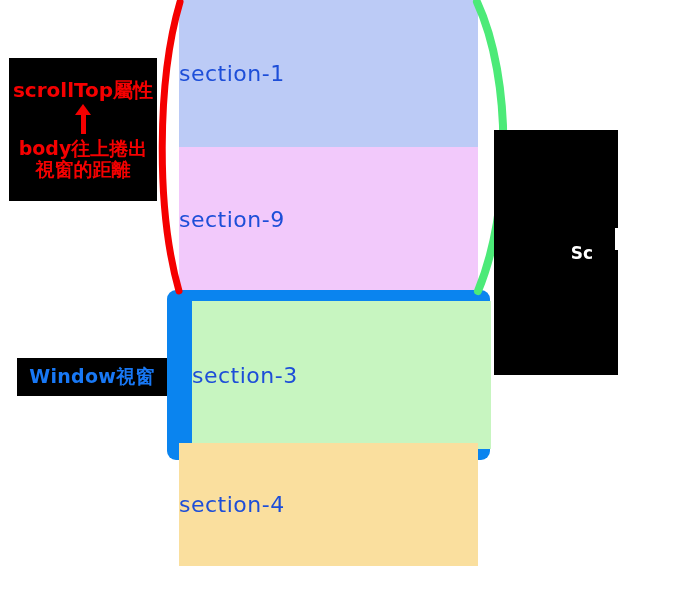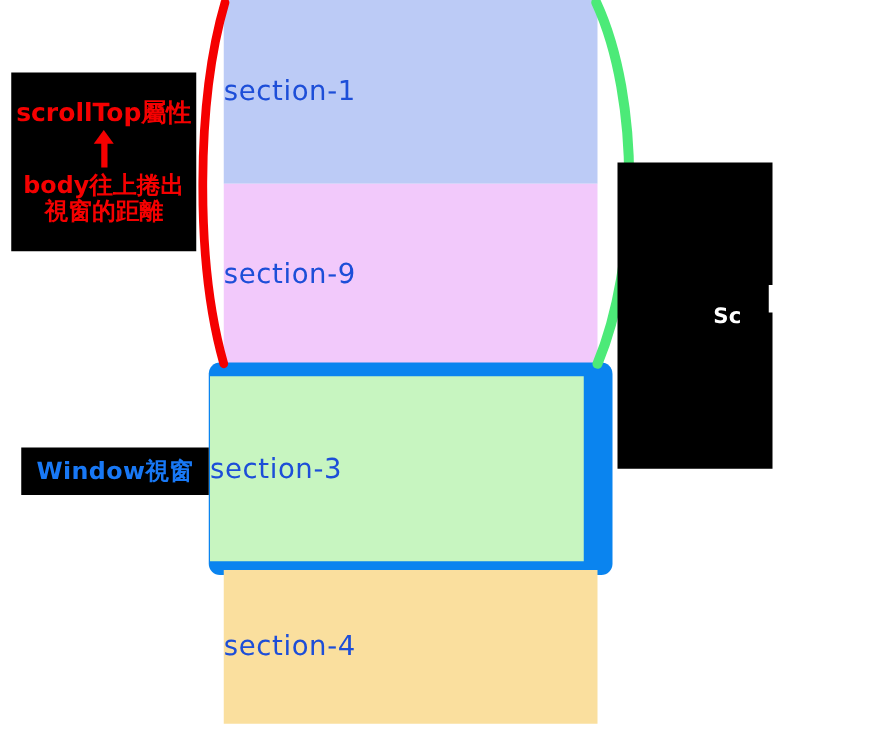--- a/index.html
+++ b/index.html
@@ -26,37 +26,37 @@
     display: flex;
     align-items: center;
     color: #1d4ed8;
     font-size: 22px;
     font-weight: 400;
     letter-spacing: 0.5px;
     box-sizing: border-box;
   }
   #section-1 { top: 0px;   height: 147px; background: #bccbf6; }
   #section-2 { top: 147px; height: 145px; background: #f2c9fb; }
-  #section-4 { top: 456px; height: 123px; background: #fadf9e; }
+  #section-4 { top: 443px; height: 123px; background: #fadf9e; }
 
   
   #window-frame {
     position: absolute;
     left: 167px;
     top: 290px;
     width: 323px;
     height: 170px;
     background: #0a84ef;
     border-radius: 9px;
     box-sizing: border-box;
     padding: 12px;
   }
   #section-3 {
     position: absolute;
-    left: 168px;
+    left: 192px;
     top: 301px;
     width: 299px;
     height: 148px;
     background: #c7f5c0;
   }
 
   
   .curve {
     position: absolute;
     top: 0;

